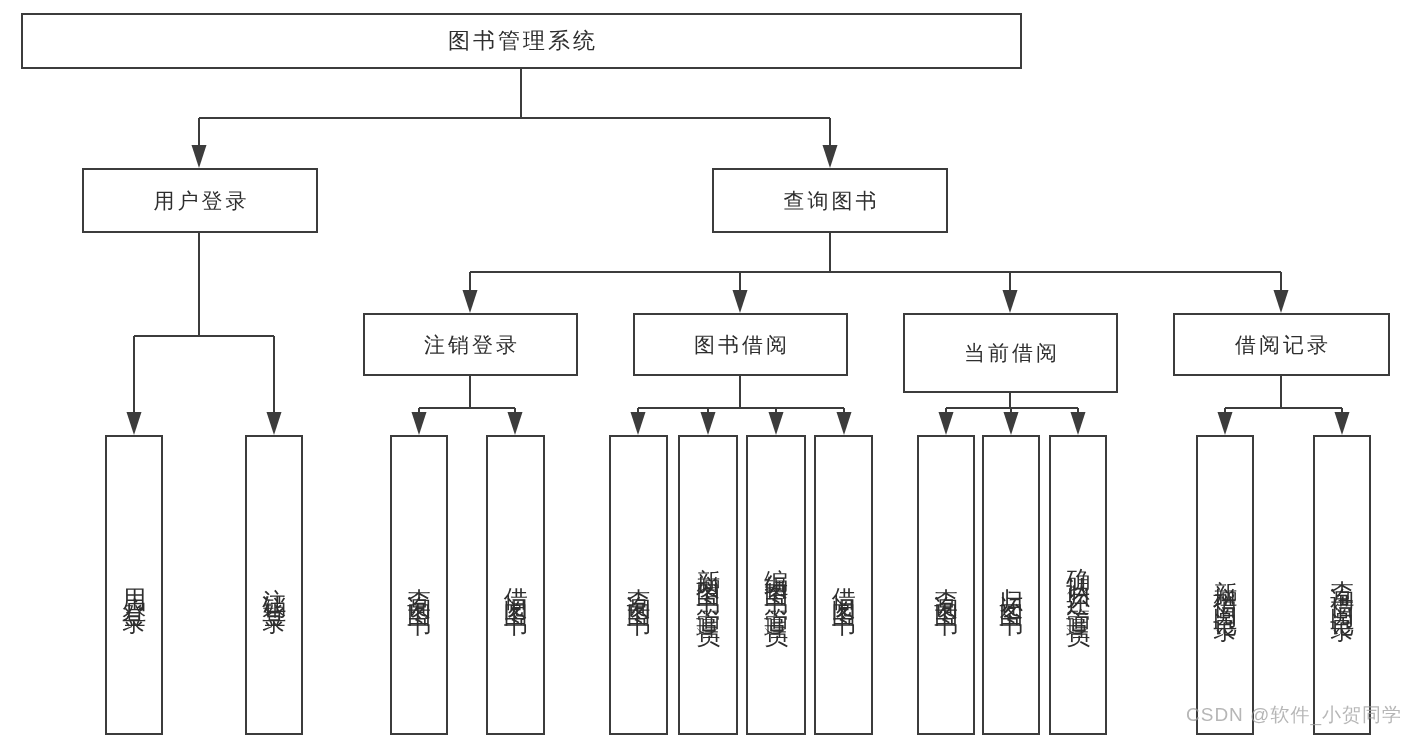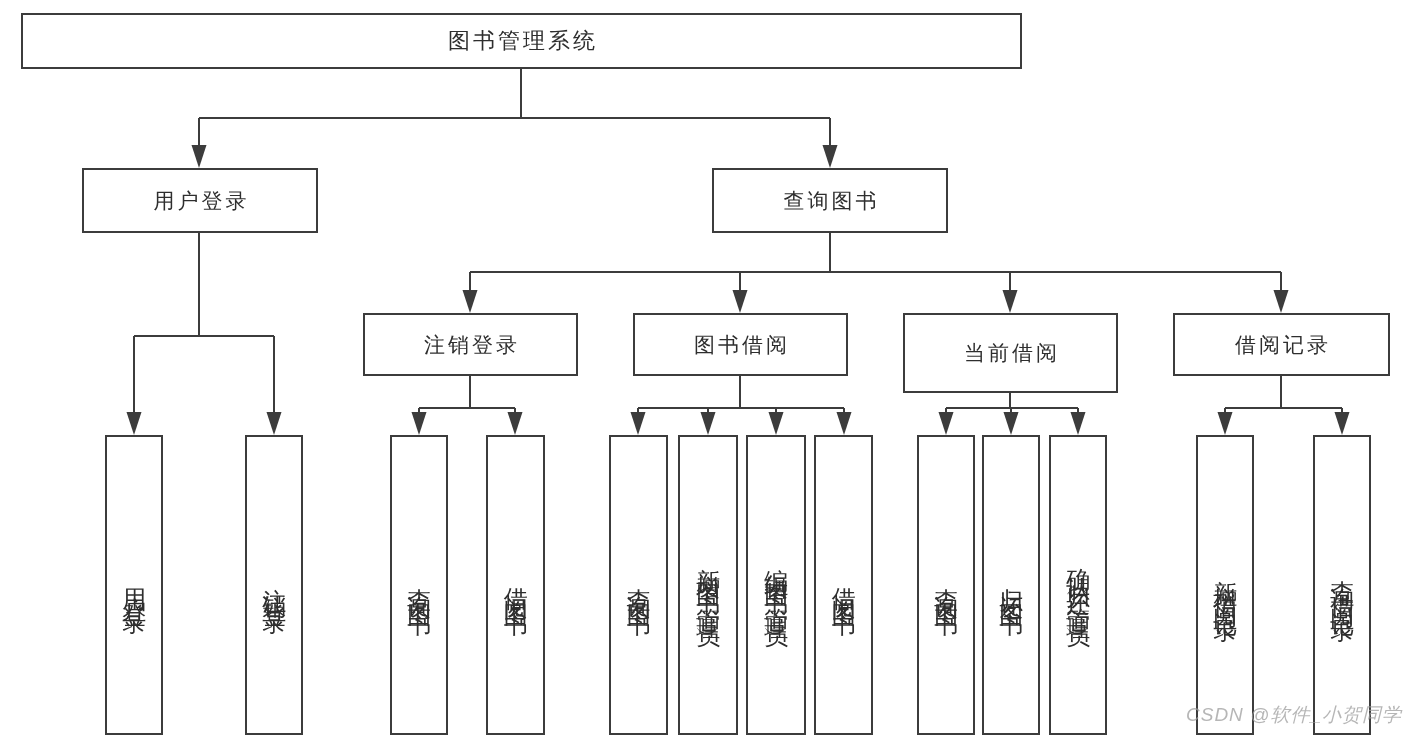--- a/index.html
+++ b/index.html
@@ -48,21 +48,20 @@
   }
   .watermark {
     position: absolute;
     left: 1186px;
     top: 702px;
     font-size: 19px;
     letter-spacing: 1px;
     color: rgba(158, 158, 158, 0.75);
     white-space: nowrap;
     z-index: 10;
-    font-style: italic;
   }
 </style>
 </head>
 <body>
 
 <div class="canvas">
 
   <svg class="wires" viewBox="0 0 1405 747" xmlns="http://www.w3.org/2000/svg">
     <g stroke="#3c3c3c" stroke-width="2" fill="none">
 

